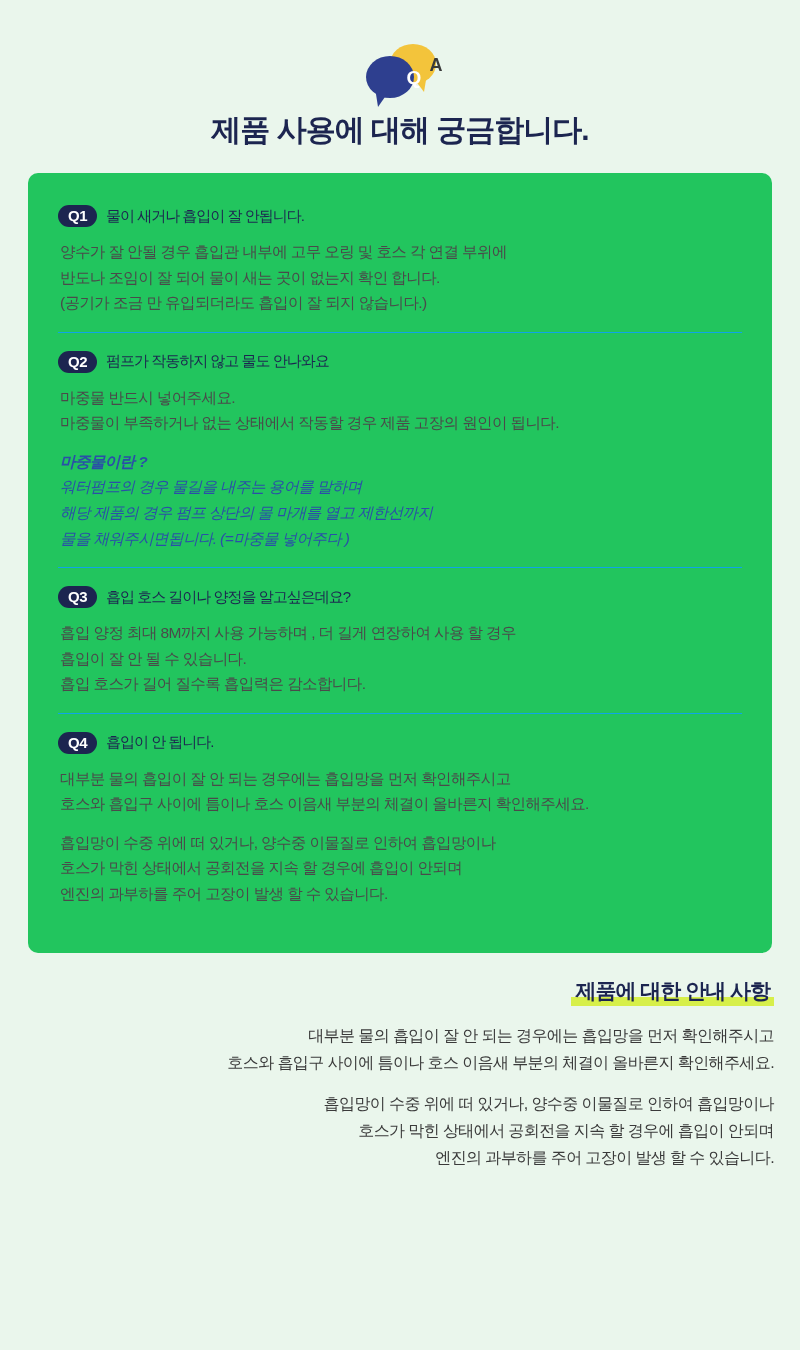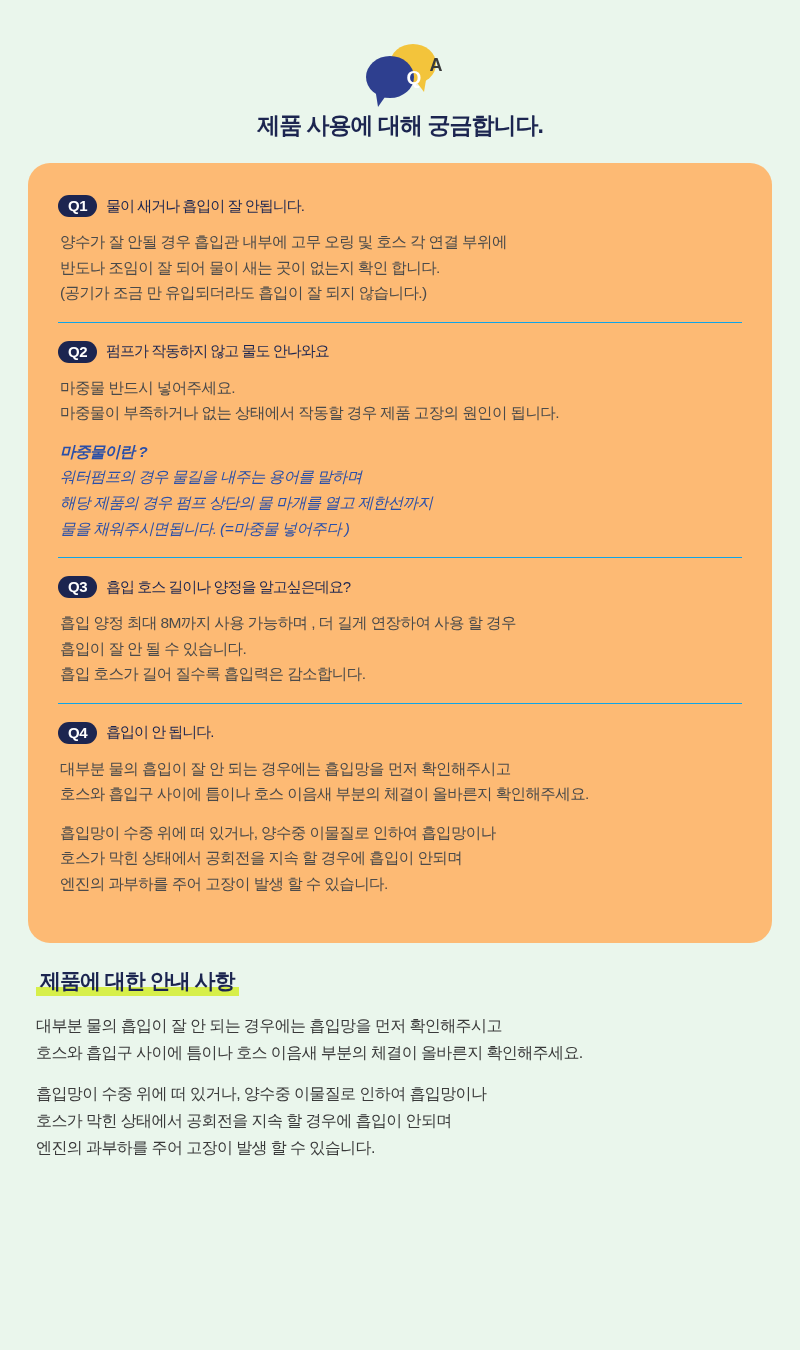--- a/index.html
+++ b/index.html
@@ -73,31 +73,31 @@
     top: 12px;
     color: #3a3a3a;
     font-size: 18px;
   }
   .bubble-q .bubble-letter {
     top: 12px;
     color: #ffffff;
     font-size: 19px;
   }
   .header-title {
-    font-size: 23px;
+    font-size: 30px;
     font-weight: bold;
     color: #1c2550;
     letter-spacing: -1px;
   }
 
   
   .card {
     margin: 22px 28px 0 28px;
-    background: #fdba74;
-    border-radius: 22px;
+    background: #22c55e;
+    border-radius: 10px;
     padding: 26px 30px 30px 30px;
   }
   .faq-item {
     padding: 6px 0 16px 0;
   }
   .faq-item + .faq-item {
     border-top: 1px solid #0ea5e9;
     padding-top: 18px;
   }
   .faq-q {
@@ -137,22 +137,22 @@
     color: #2a4fa8;
     font-style: italic;
   }
   .note .note-title {
     font-weight: bold;
   }
 
   
   .footer {
     margin-top: 24px;
-    text-align: left;
-    padding: 0 36px;
+    text-align: right;
+    padding: 0 26px;
   }
   .footer-title {
     display: inline-block;
     font-size: 21px;
     font-weight: bold;
     color: #1c2550;
     letter-spacing: -1px;
     background: linear-gradient(to top, #d7ef4a 0 9px, transparent 9px 100%);
     padding: 0 4px 1px 4px;
   }

